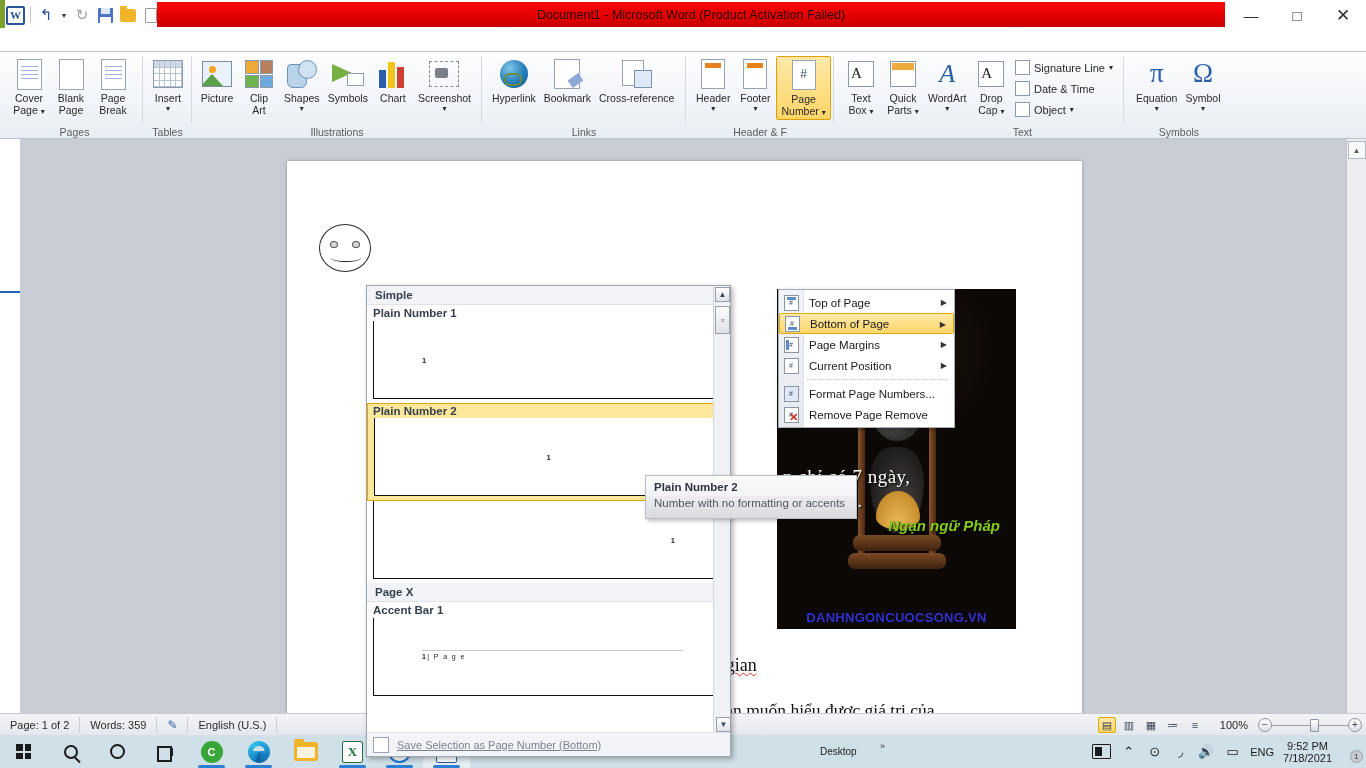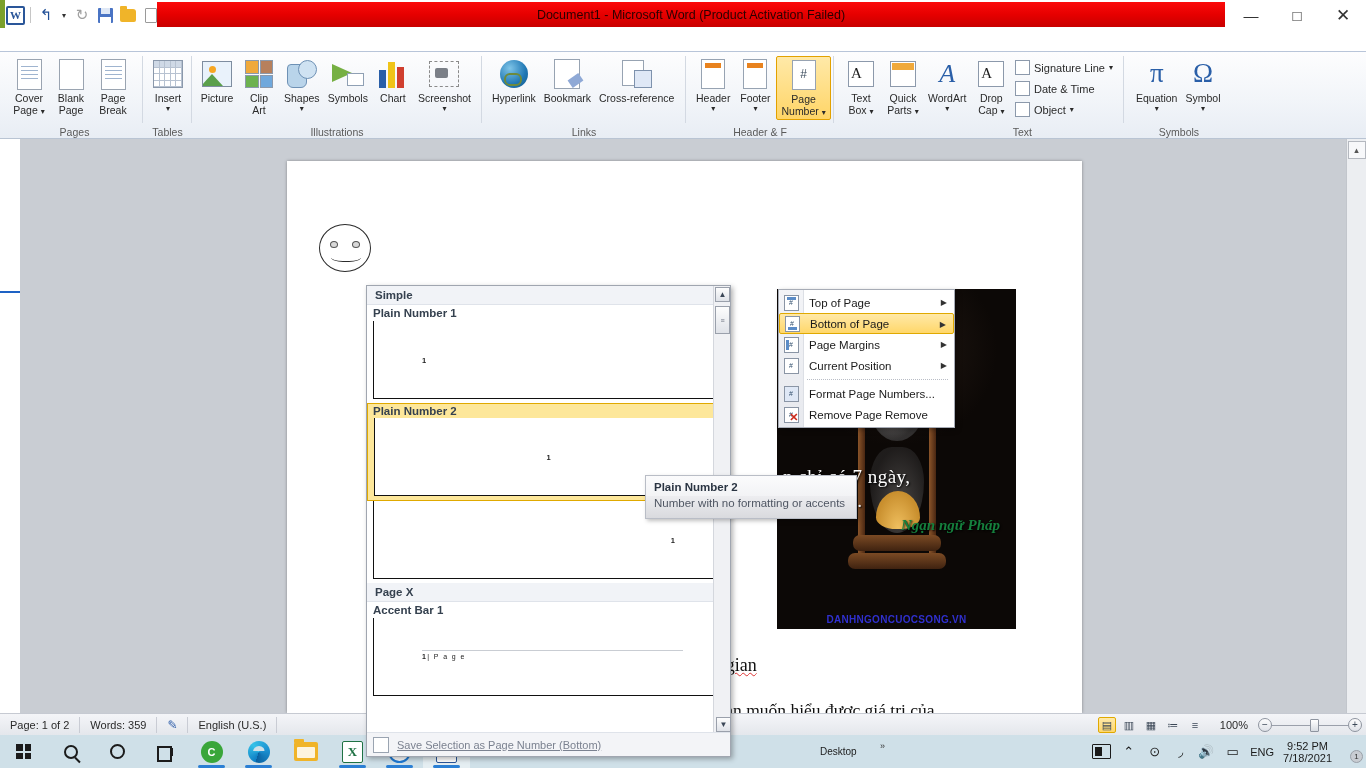--- a/index.html
+++ b/index.html
@@ -210,24 +210,24 @@
     background:radial-gradient(ellipse at 55% 70%, rgba(255,255,255,.25), rgba(200,210,220,.10) 70%);
     border-radius:40% 40% 50% 50%/40% 40% 60% 60%;}
   .hg-sand{position:absolute;left:22px;bottom:40px;width:44px;height:38px;
     background:radial-gradient(ellipse at 50% 100%, #f0c060, #c98f2e 70%);
     border-radius:50% 50% 46% 46%/70% 70% 30% 30%;}
   .photo-text {
     position:absolute; left:6px; top:176px; width:100%;
     color:#fff; font-family:"Liberation Serif",serif; font-size:19px; line-height:24px;
     text-shadow:1px 1px 2px #000; letter-spacing:.5px;
   }
-  .photo-author { position:absolute; right:16px; top:228px; color:#15803d; font-style:italic;
-    font-weight:bold; font-family:Liberation Serif, serif; font-size:15px; text-shadow:1px 1px 2px #000;}
+  .photo-author { position:absolute; right:16px; top:228px; color:#84cc16; font-style:italic;
+    font-weight:bold; font-family:Liberation Sans, sans-serif; font-size:15px; text-shadow:1px 1px 2px #000;}
   .photo-wm { position:absolute; left:50%; transform:translateX(-50%); bottom:4px;
-    color:#3030cf; font-weight:bold; font-size:10px; letter-spacing:.3px; }
+    color:#3030cf; font-weight:bold; font-size:13px; letter-spacing:.3px; }
   .doc-title {
     position:absolute; left:0; width:100%; top:494px; text-align:center;
     font-family:"Liberation Serif",serif; font-size:18px; color:#111;
   }
   .doc-body {
     position:absolute; left:90px; width:620px; top:538px;
     font-family:"Liberation Serif",serif; font-size:17.5px; color:#111; line-height:22px;
   }
   .sq { text-decoration: underline; text-decoration-color:#d33; text-decoration-style: wavy;
         text-decoration-thickness:1px; }

